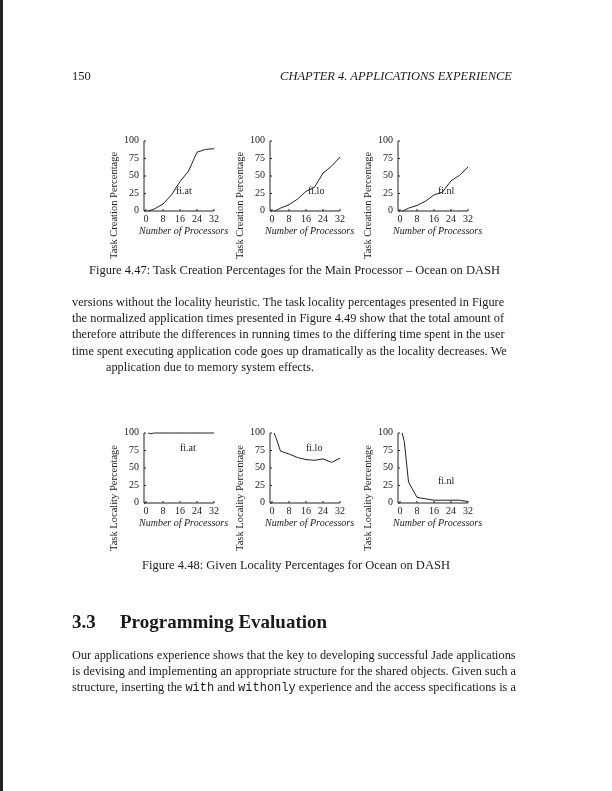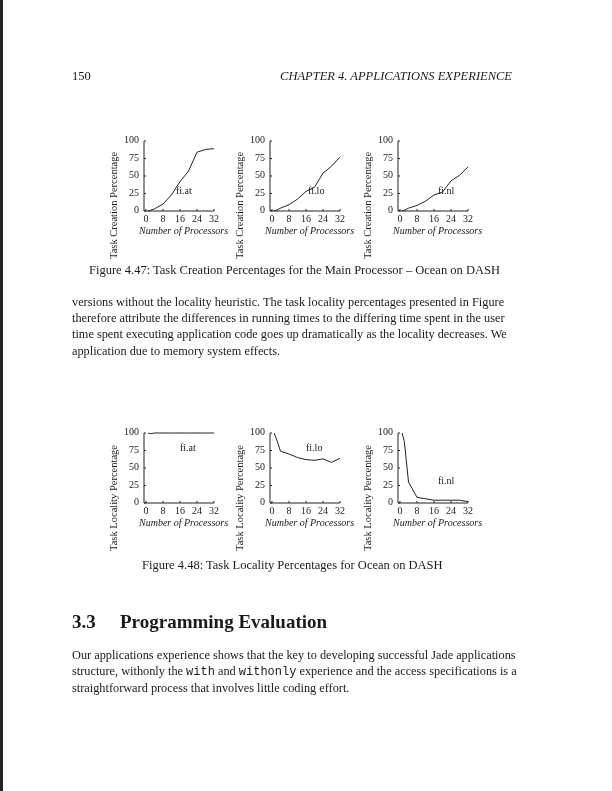--- a/index.html
+++ b/index.html
@@ -12,21 +12,21 @@
   .fig { position:absolute; }
   .fig svg { position:absolute; left:0; top:0; overflow:visible; }
   .ylabel { position:absolute; font-size:10.5px; white-space:nowrap; transform-origin:0 0; transform:rotate(-90deg); }
   .ytick { position:absolute; font-size:10px; text-align:right; width:20px; }
   .xtick { position:absolute; font-size:10px; text-align:center; width:20px; }
   .xlabel { position:absolute; font-size:10px; white-space:nowrap;font-style:italic; }
   .series-label { position:absolute; font-size:10px; }
   .caption { position:absolute; font-size:12.5px; white-space:nowrap; }
   .para { position:absolute; left:72px; width:432px; font-size:12.3px; line-height:16.2px; text-align:justify; }
   .para .line { display:block; text-align-last:justify; white-space:nowrap; }
-  .para .line.last { text-align-last:left; }
+  .para .line.last { text-align-last:left;margin-left:34px; }
   .section { position:absolute; left:72px; top:611px; font-size:19px; font-weight:bold; white-space:nowrap; }
   .section .num { display:inline-block; width:48px; }
   .mono { font-family:"Liberation Mono", "DejaVu Sans Mono", monospace; font-size:12px; }
 </style>
 </head>
 <body>
 
 <div class="left-bar"></div>
 
 <div class="header">
@@ -90,20 +90,21 @@
       <svg width="74" height="74">
         <path d="M0,0 L0,70 L70,70 M0,0 L2,0 M0,17.5 L2,17.5 M0,35 L2,35 M0,52.5 L2,52.5 M0,70 L2,70 M2,70 L2,68 M19,70 L19,68 M36,70 L36,68 M53,70 L53,68 M70,70 L70,68" stroke="#222" fill="none" stroke-width="1"></path>
         <polyline points="4.1,70.0 6.3,69.3 10.5,67.2 19.0,64.4 27.5,60.2 36.0,53.9 44.5,51.1 53.0,39.9 61.5,34.3 70.0,25.9" stroke="#222" fill="none" stroke-width="1"></polyline>
       </svg>
     </div>
   </div>
 <div class="caption" style="left:89px;top:263px;">Figure 4.47: Task Creation Percentages for the Main Processor – Ocean on DASH</div>
 
 <div class="para" style="top:294px;">
   <span class="line">versions without the locality heuristic.  The task locality percentages presented in Figure</span>
+  <span class="line">the normalized application times presented in Figure 4.49 show that the total amount of</span>
   <span class="line">therefore attribute the differences in running times to the differing time spent in the user</span>
   <span class="line">time spent executing application code goes up dramatically as the locality decreases.  We</span>
   <span class="line last">application due to memory system effects.</span>
 </div>
 
 <div id="fig448">
     <div class="fig" style="left: 144px; top: 433px;">
       <div class="ylabel" style="left: -36px; top: 118px;">Task Locality Percentage</div>
       <div class="ytick" style="left: -25px; top: -7px;">100</div>
       <div class="ytick" style="left: -25px; top: 10.5px;">75</div>
@@ -154,23 +155,23 @@
       <div class="xtick" style="left: 43px; top: 72px;">24</div>
       <div class="xtick" style="left: 60px; top: 72px;">32</div>
       <div class="xlabel" style="left: -5px; top: 84px;">Number of Processors</div>
       <div class="series-label" style="left: 40px; top: 42px;">fi.nl</div>
       <svg width="74" height="74">
         <path d="M0,0 L0,70 L70,70 M0,0 L2,0 M0,17.5 L2,17.5 M0,35 L2,35 M0,52.5 L2,52.5 M0,70 L2,70 M2,70 L2,68 M19,70 L19,68 M36,70 L36,68 M53,70 L53,68 M70,70 L70,68" stroke="#222" fill="none" stroke-width="1"></path>
         <polyline points="4.1,0.0 6.3,8.4 10.5,49.0 19.0,64.4 27.5,65.8 36.0,67.2 44.5,67.2 53.0,67.2 61.5,67.2 70.0,68.6" stroke="#222" fill="none" stroke-width="1"></polyline>
       </svg>
     </div>
   </div>
-<div class="caption" style="left:142px;top:558px;">Figure 4.48: Task Locality Percentages for Ocean on DASH</div>
+<div class="caption" style="left:142px;top:558px;">Figure 4.48: Given Locality Percentages for Ocean on DASH</div>
 
 <div class="section">
   <span class="num">3.3</span><span>Programming Evaluation</span>
 </div>
 
 <div class="para" style="top:647px;">
   <span class="line">Our applications experience shows that the key to developing successful Jade applications</span>
-  <span class="line"><span>structure, withonly the </span><span class="mono">with</span><span> and </span><span class="mono">withonly</span><span> experience and the access specifications is a</span></span>
-  <span class="line last">straightforward process that involves little coding effort.</span>
+  <span class="line">is devising and implementing an appropriate structure for the shared objects.  Given such a</span>
+  <span class="line"><span>structure, inserting the </span><span class="mono">with</span><span> and </span><span class="mono">withonly</span><span> experience and the access specifications is a</span></span>
 </div>
 
 </body></html>

